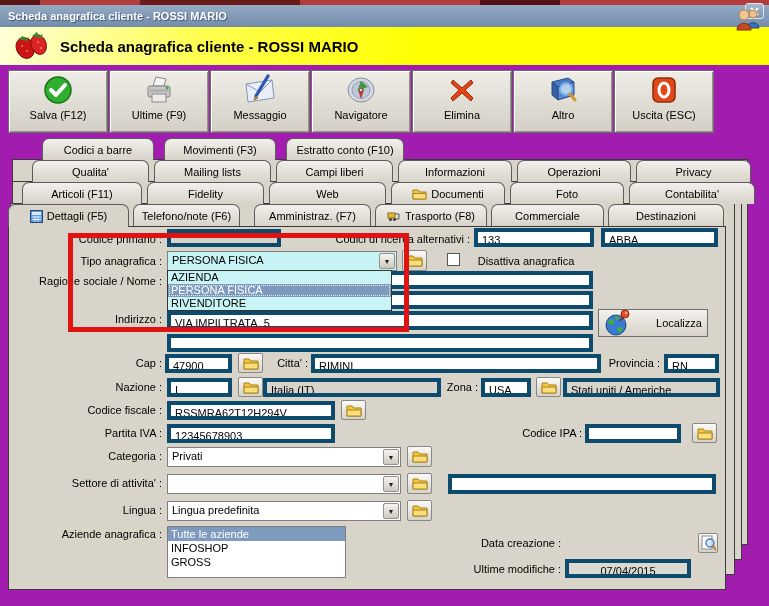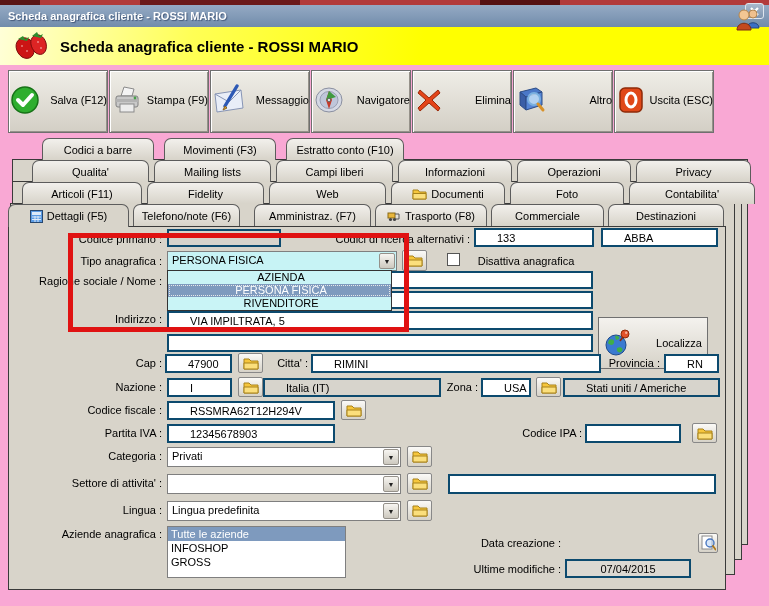--- a/index.html
+++ b/index.html
@@ -1,17 +1,17 @@
 <!DOCTYPE html>
 <html><head>
 <meta charset="utf-8">
 <style>
   html,body{margin:0;padding:0;background:#888;}
   *{box-sizing:border-box;}
-  .screen{position:relative;width:769px;height:606px;background:#f9a8d4;overflow:hidden;
+  .screen{position:relative;width:769px;height:606px;background:#a21caf;overflow:hidden;
     font-family:"Liberation Sans",sans-serif;font-size:11px;color:#000;}
   
   .topstrip{position:absolute;left:0;top:0;width:769px;height:5px;
     background:linear-gradient(90deg,#5a1515 0 40px,#b23b3b 40px 140px,#6b1a1a 140px 300px,#b23b3b 300px 480px,#551111 480px 560px,#b23b3b 560px 769px);}
   
   .titlebar{position:absolute;left:0;top:5px;width:769px;height:22px;
     background:linear-gradient(#95aac4,#718cab);display:flex;align-items:center;}
   .titlebar .wtitle{color:#fff;font-weight:bold;padding-left:8px;font-size:11px;text-shadow:1px 1px 1px #44597a;}
   .closebtn{position:absolute;right:5px;top:3px;width:19px;height:16px;border:1px solid #dfe6ef;border-radius:3px;
     background:linear-gradient(#a9b9cd,#7e94af);color:#fff;font-weight:bold;font-size:11px;display:flex;
@@ -19,46 +19,46 @@
   
   .header{position:absolute;left:0;top:27px;width:769px;height:38px;
     background:linear-gradient(100deg,#ffffd8 0%,#ffff55 25%,#ffff00 55%);display:flex;align-items:center;}
   .header .htitle{font-size:15px;font-weight:bold;margin-left:60px;}
   .berry{position:absolute;left:13px;top:3px;}
   .users{position:absolute;right:8px;top:6px;}
   
   .tbtn{position:absolute;top:70px;width:100px;height:63px;cursor:pointer;
     background:linear-gradient(#efede7,#d3cfc5);border:1px solid #6f6f6f;
     box-shadow:inset 1px 1px 0 #ffffff,inset -1px -1px 0 #96928a;
-    display:flex;flex-direction:row;align-items:center;justify-content:space-between;padding-bottom:3px;}
+    display:flex;flex-direction:column;align-items:center;justify-content:flex-start;padding-bottom:3px;}
   .tbtn .ticon{height:38px;display:flex;align-items:center;justify-content:center;}
   
   .page{position:absolute;background:#d8d4ca;border:1px solid #3a3a3a;}
   
   .tab{position:absolute;height:22px;background:linear-gradient(#f2f0ec,#d7d3c9);
     border:1px solid #5c5c5c;border-bottom:none;border-radius:7px 7px 0 0;cursor:pointer;
     display:flex;align-items:center;justify-content:center;gap:4px;padding:0 2px;}
   .tab.active{background:#d8d4ca;font-weight:normal;height:23px;z-index:8;}
   
   .lbl{position:absolute;text-align:right;z-index:9;white-space:nowrap;}
-  .f{position:absolute;background:#fff;border:2px solid #0c4a6e;padding:2px 0 0 21px;z-index:9;
+  .f{position:absolute;background:#fff;border:4px solid #0c4a6e;padding:2px 0 0 4px;z-index:9;
     white-space:nowrap;overflow:hidden;}
   .ro{background:#d7d4cc;}
   .dtf{background:#dcd9d2;text-align:center;padding-left:0;}
   .combo{position:absolute;background:#fff;border:1px solid #7f7f7f;padding:2px 18px 0 4px;z-index:9;white-space:nowrap;cursor:pointer;}
   .cyan{background:#c7f3f5;}
   .carr{position:absolute;right:1px;top:1px;bottom:1px;width:16px;cursor:pointer;
     background:linear-gradient(#f7f5f1,#cdc9bf);border:1px solid #95918a;border-radius:2px;
     display:flex;align-items:center;justify-content:center;font-size:7px;color:#222;}
   .fbtn{position:absolute;background:linear-gradient(#fbfaf7,#d6d2c8);border:1px solid #888;
     border-radius:2px;display:flex;align-items:center;justify-content:center;cursor:pointer;z-index:9;}
   .btn{position:absolute;background:linear-gradient(#f4f2ee,#d6d2c8);border:1px solid #707070;
     display:flex;align-items:center;justify-content:center;cursor:pointer;z-index:9;}
   .chk{position:absolute;width:13px;height:13px;background:#fff;border:1px solid #555;z-index:9;cursor:pointer;}
-  .ddl{position:absolute;left:167px;top:270px;width:225px;background:#c9f4f6;border:1px solid #333;z-index:10;text-align:center;}
+  .ddl{position:absolute;left:167px;top:270px;width:225px;background:#c9f4f6;border:1px solid #333;z-index:10;}
   .ddl .it{height:13px;padding:0 0 0 3px;line-height:13px;cursor:pointer;white-space:nowrap;overflow:hidden;}
   .ddl .sel{background:#7e9abe;color:#fff;outline:1px dotted #e8e8e8;outline-offset:-2px;}
   .lb{position:absolute;left:167px;top:526px;width:179px;height:52px;background:#fff;border:1px solid #7f7f7f;z-index:9;}
   .lb .it{height:14px;line-height:14px;padding-left:3px;cursor:pointer;}
   .lb .sel{background:#7e9abe;color:#fff;}
   .redrect{position:absolute;left:68px;top:233px;width:341px;height:99px;border:5px solid #e01212;z-index:12;pointer-events:none;}
 </style>
 </head>
 <body>
 
@@ -111,21 +111,21 @@
   <div class="tbtn" style="left:109px">
     <span class="ticon">
       <svg width="34" height="32" viewBox="0 0 34 32">
           <path d="M11 12 L14 3 L24 5 L22 12 Z" fill="#f4f4f4" stroke="#8a8a8a"></path>
           <rect x="6" y="12" width="22" height="11" rx="2" fill="#c9c9c9" stroke="#808080"></rect>
           <rect x="6" y="15" width="22" height="3" fill="#b2b2b2"></rect>
           <circle cx="25" cy="14" r="1.4" fill="#49a049"></circle>
           <rect x="10" y="20" width="14" height="8" fill="#ececec" stroke="#8a8a8a"></rect>
         </svg>
     </span>
-    <span>Stampa (F9)</span>
+    <span>Ultime (F9)</span>
   </div>
   <div class="tbtn" style="left:210px">
     <span class="ticon">
       <svg width="36" height="32" viewBox="0 0 36 32">
           <path d="M4 10 L30 6 L32 24 L6 28 Z" fill="#e9eef8" stroke="#8795b5"></path>
           <path d="M4 10 L18 18 L30 6" fill="none" stroke="#8795b5"></path>
           <path d="M26 2 L14 22" stroke="#2d59b5" stroke-width="3.4" stroke-linecap="round"></path>
           <path d="M14 22 L12 26 L16 24 Z" fill="#d8a23a" stroke="#8a6520"></path>
         </svg>
     </span>
@@ -282,21 +282,21 @@
   </div>
   <div class="chk" style="left:447px;top:253px"></div>
   <div class="lbl" style="left:466px;top:255px;width:120px;text-align:center">Disattiva anagrafica</div>
 
   <div class="lbl" style="left:20px;top:275px;width:142px">Ragione sociale / Nome :</div>
   <div class="f" style="left:167px;top:271px;width:426px;height:18px"></div>
   <div class="f" style="left:167px;top:291px;width:426px;height:18px"></div>
   <div class="lbl" style="left:20px;top:313px;width:142px">Indirizzo :</div>
   <div class="f" style="left:167px;top:311px;width:426px;height:19px">VIA IMPILTRATA, 5</div>
   <div class="f" style="left:167px;top:334px;width:426px;height:18px"></div>
-  <div class="btn" style="left:598px;top:317px;width:110px;height:52px;gap:24px">
+  <div class="btn" style="left:598px;top:309px;width:110px;height:28px;gap:24px">
     <svg width="28" height="30" viewBox="0 0 28 30">
       <circle cx="12" cy="17" r="10" fill="#3a7ad0" stroke="#1d4a8a"></circle>
       <path d="M5 12 C8 10 11 12 10 15 C9 18 5 17 4 15 Z" fill="#3fae48"></path>
       <path d="M13 20 C16 18 20 20 18 23 C16 26 12 24 13 20 Z" fill="#3fae48"></path>
       <path d="M11 8 C13 7 16 8 15 11 L12 12 Z" fill="#3fae48"></path>
       <circle cx="21" cy="6" r="4" fill="#e2522a" stroke="#8e2a08"></circle>
       <path d="M19 9 L16 13" stroke="#8e2a08" stroke-width="1.6"></path>
       <circle cx="22.2" cy="4.8" r="1.2" fill="#f5b09a"></circle>
     </svg>
     <span>Localizza</span>

